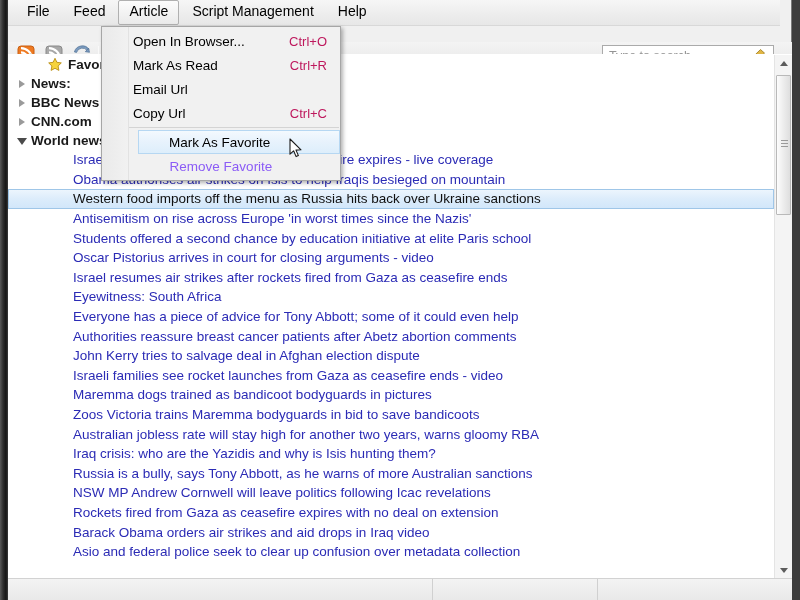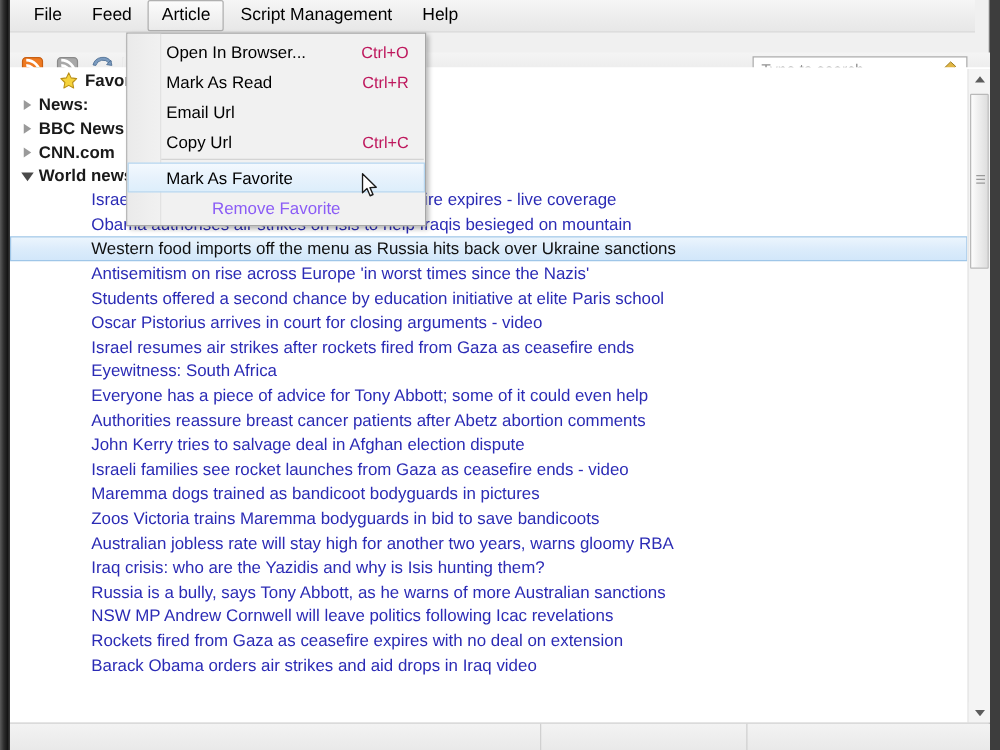--- a/index.html
+++ b/index.html
@@ -289,20 +289,21 @@
   .mi .mi-label { flex: 1; white-space: nowrap; }
   .mi .mi-accel {
     color: #be185d;
     font-size: 13px;
     padding-left: 18px;
     white-space: nowrap;
   }
   .mi.highlight {
     background: linear-gradient(to bottom, #f3f9fe 0%, #e7f2fc 50%, #ddeefb 100%);
     border: 1px solid #b6d7f2;
+    margin-left: 36px;
   }
   .mi.disabled { color: #8b5cf6; text-align: center; }
   .mi.disabled .mi-accel { color: #a2a2a2; }
   .mi-sep {
     position: relative;
     height: 1px;
     margin: 2px 1px 2px 27px;
     background: #d4d4d4;
     z-index: 2;
   }
@@ -475,20 +476,23 @@
             </div>
             <div class="art-row unread">
               <span>NSW MP Andrew Cornwell will leave politics following Icac revelations</span>
             </div>
             <div class="art-row unread">
               <span>Rockets fired from Gaza as ceasefire expires with no deal on extension</span>
             </div>
             <div class="art-row unread">
               <span>Barack Obama orders air strikes and aid drops in Iraq  video</span>
             </div>
+            <div class="art-row unread">
+              <span>Asio and federal police seek to clear up confusion over metadata collection</span>
+            </div>
           </div>
       </div>
 
       <div id="vscroll">
         <div class="sb-arrow" id="sb-up">
           <span class="sb-up-gly"></span>
         </div>
         <div id="sb-thumb">
           <div id="sb-grip">
             <i></i>

